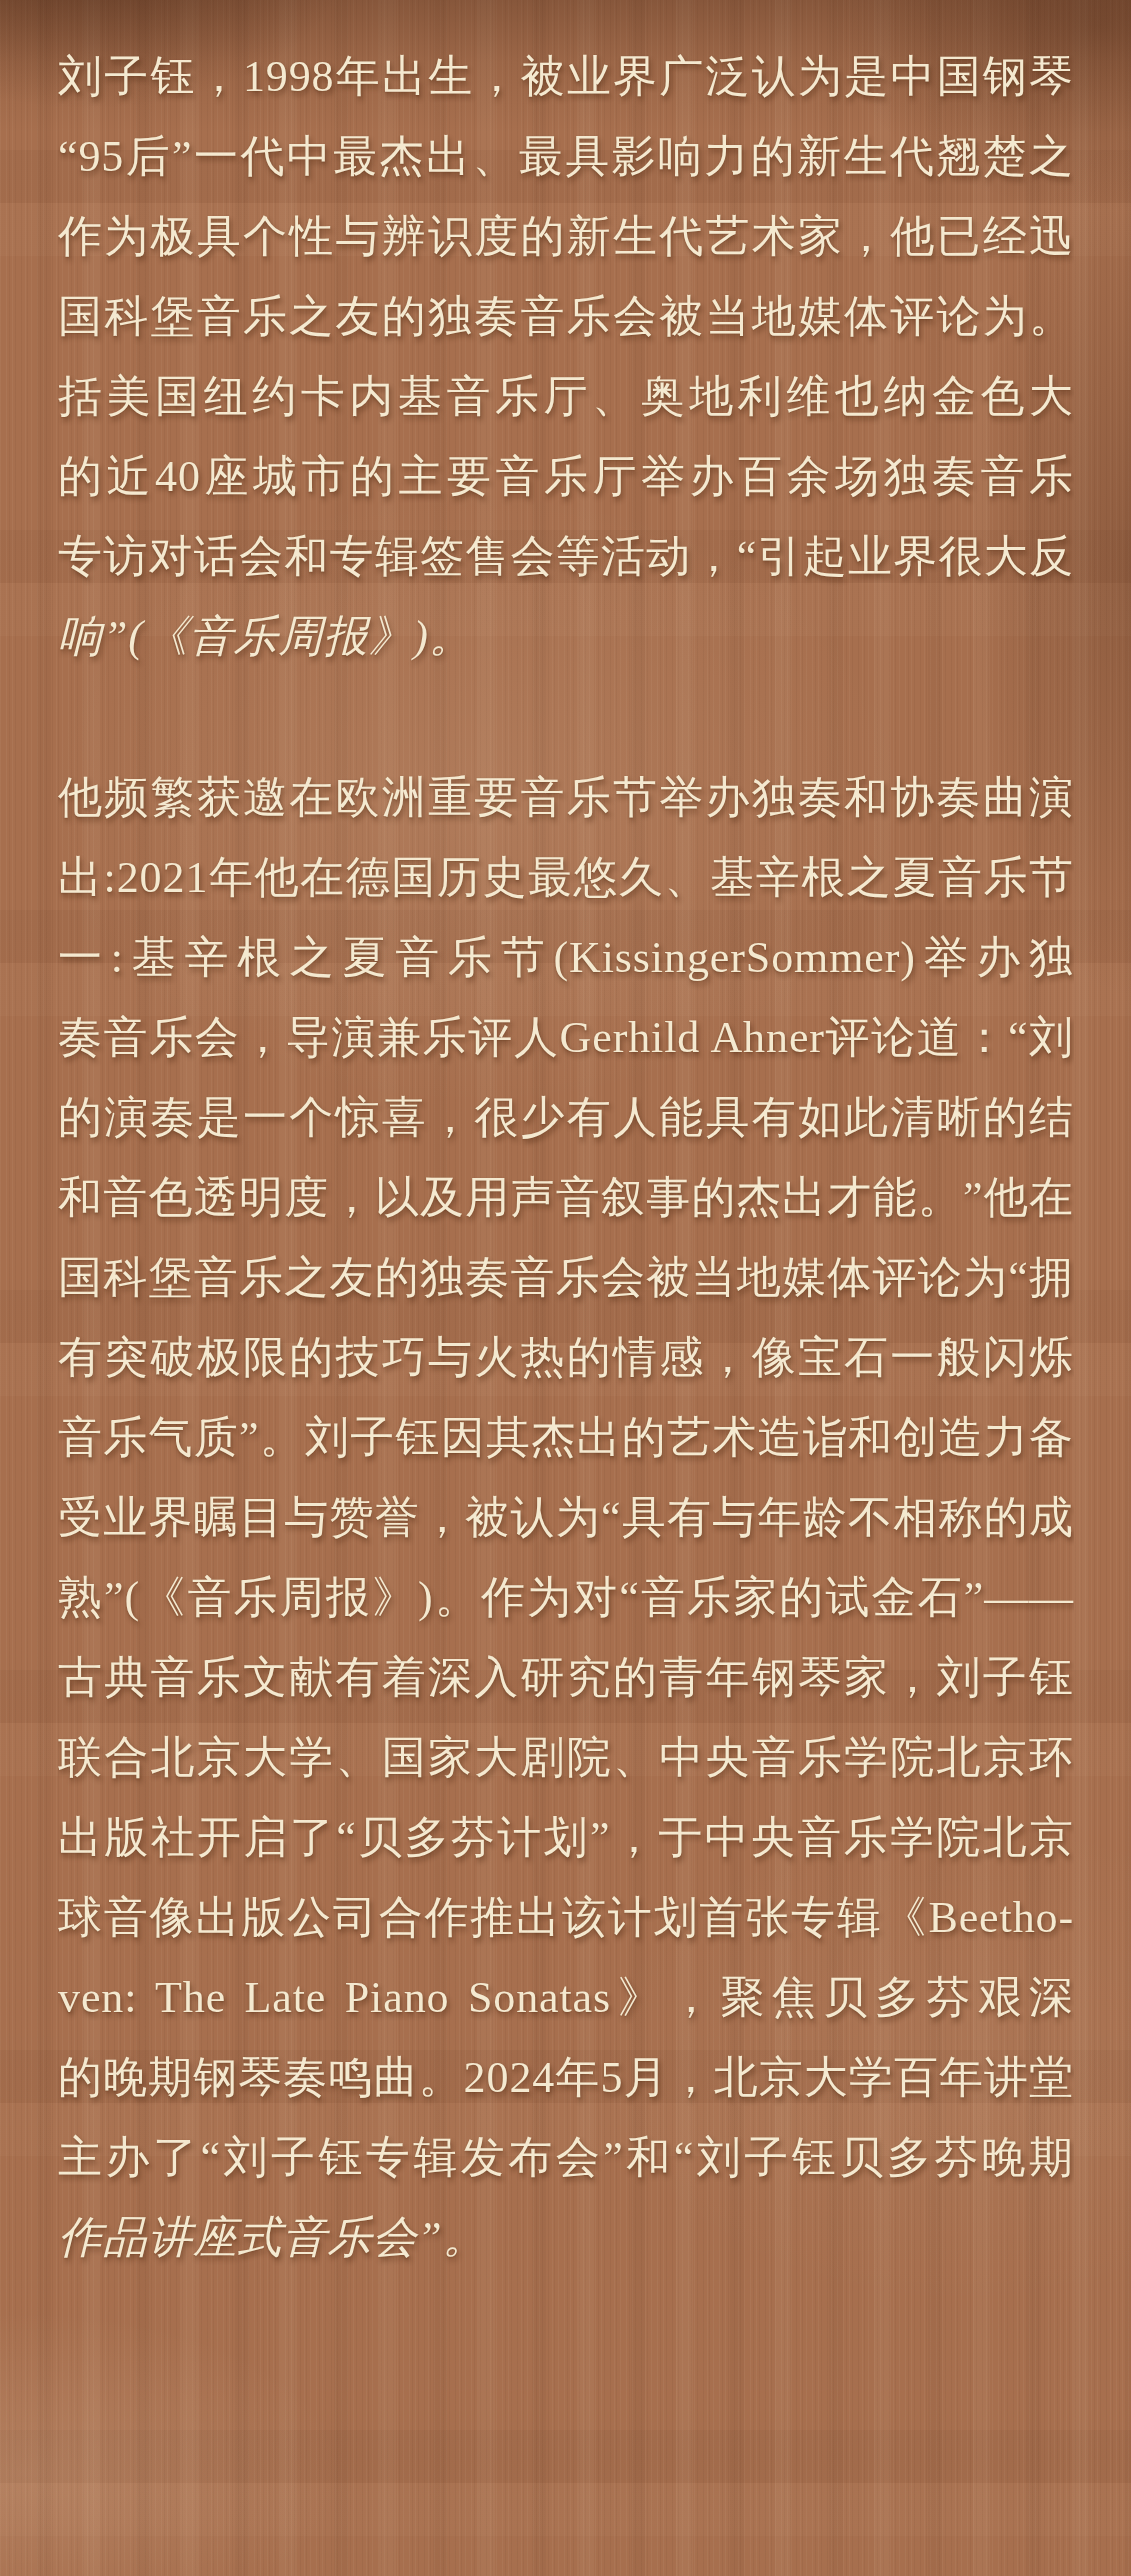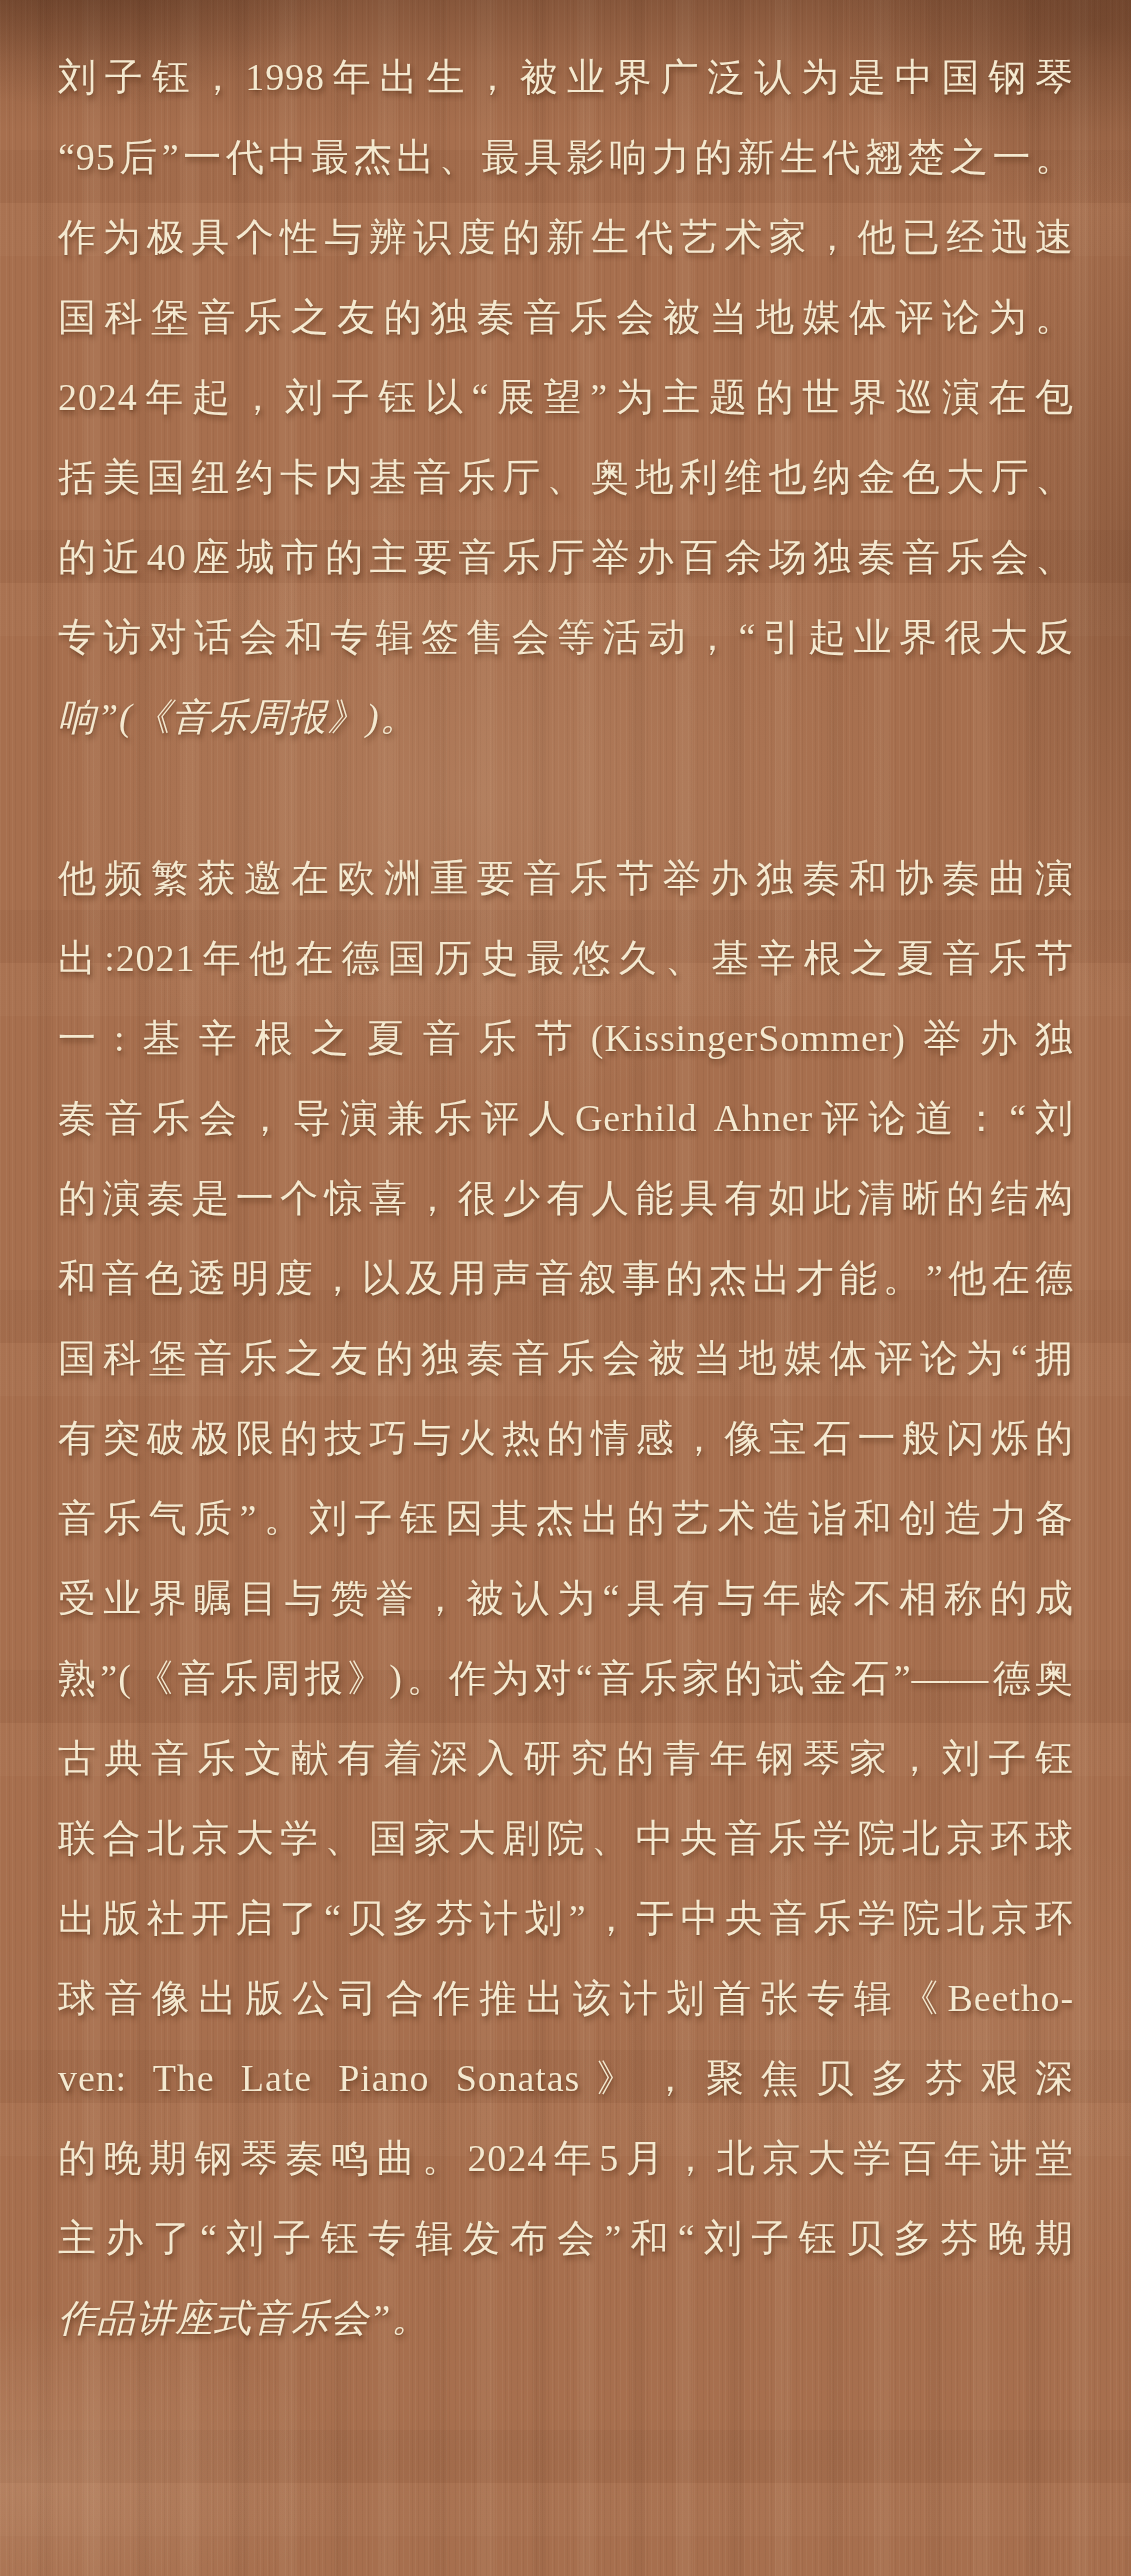--- a/index.html
+++ b/index.html
@@ -45,21 +45,21 @@
   }
   .content {
     position: relative;
     padding: 37px 57px 0 58px;
     font-family: "Liberation Serif", "DejaVu Serif", serif;
     color: #f4e9d0;
   }
   .para { margin: 0; }
   .para + .para { margin-top: 81px; }
   .line {
-    font-size: 38px;
+    font-size: 44px;
     line-height: 80px;
     height: 80px;
     overflow: hidden;
     text-align: justify;
     text-align-last: justify;
     text-justify: inter-character;
     letter-spacing: 0.9px;
     text-shadow: 1.8px 3.5px 5.3px rgba(73,35,14,0.45), 0 0.9px 1.8px rgba(84,42,18,0.30);
     white-space: normal;
   }
@@ -72,21 +72,20 @@
 <body>
 
 <div class="page">
   <div class="content">
 
     <div class="para">
       <div class="line">刘子钰，1998年出生，被业界广泛认为是中国钢琴</div>
       <div class="line">“95后”一代中最杰出、最具影响力的新生代翘楚之一。</div>
       <div class="line">作为极具个性与辨识度的新生代艺术家，他已经迅速</div>
       <div class="line">国科堡音乐之友的独奏音乐会被当地媒体评论为。</div>
-      <div class="line">2024年起，刘子钰以“展望”为主题的世界巡演在包</div>
       <div class="line">括美国纽约卡内基音乐厅、奥地利维也纳金色大厅、</div>
       <div class="line">的近40座城市的主要音乐厅举办百余场独奏音乐会、</div>
       <div class="line">专访对话会和专辑签售会等活动，“引起业界很大反</div>
       <div class="line para-end">响”(《音乐周报》)。</div>
     </div>
 
     <div class="para">
       <div class="line">他频繁获邀在欧洲重要音乐节举办独奏和协奏曲演</div>
       <div class="line">出:2021年他在德国历史最悠久、基辛根之夏音乐节</div>
       <div class="line">一:基辛根之夏音乐节(KissingerSommer)举办独</div>

